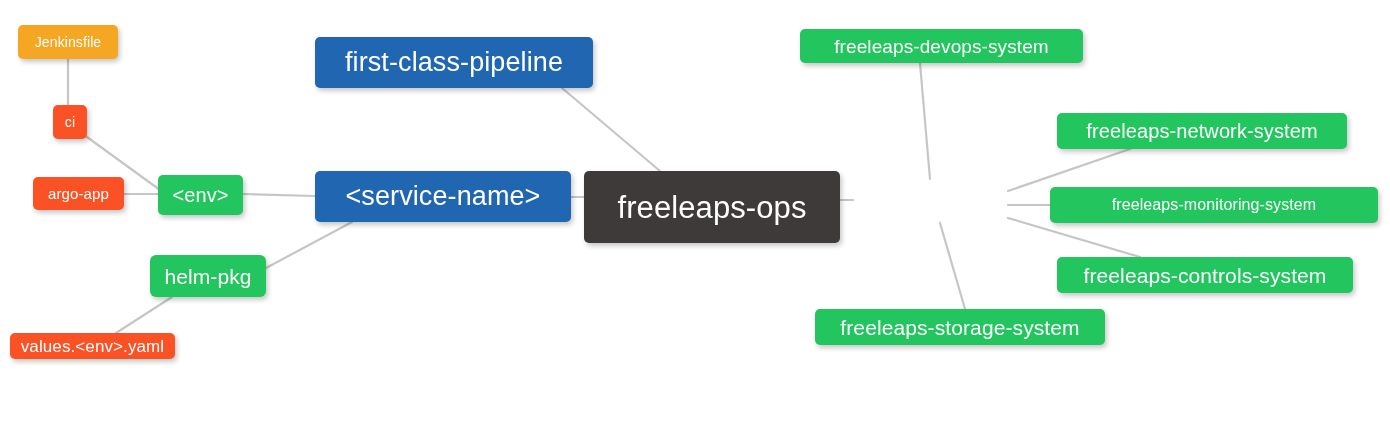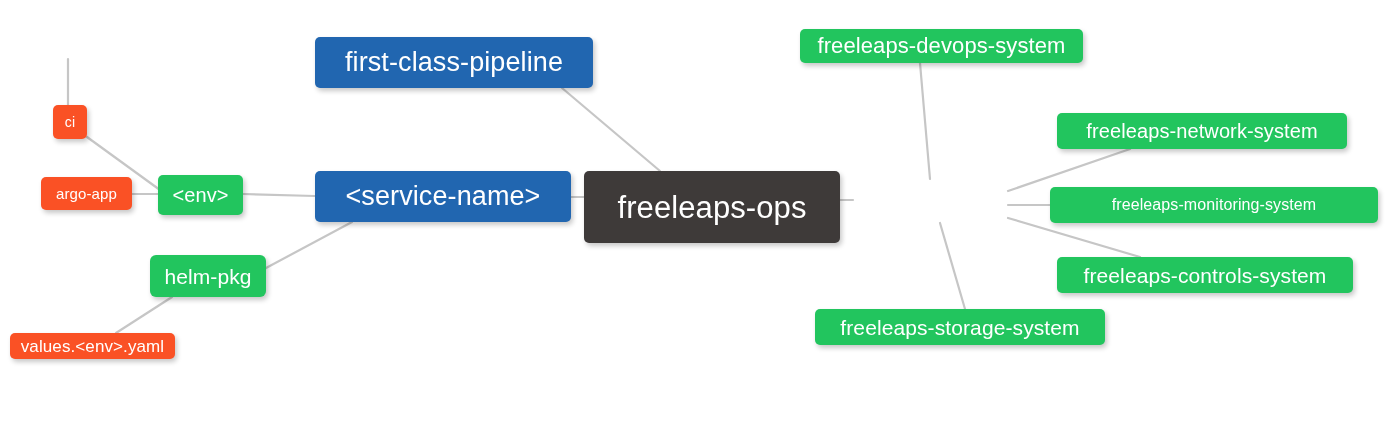--- a/index.html
+++ b/index.html
@@ -41,29 +41,29 @@
   }
   .n-root   { background: #3E3A39; }
   .n-blue   { background: #2166B0; }
   .n-green  { background: #22C55E; }
   .n-orange { background: #F5A623; }
   .n-red    { background: #FA5125; }
 
   
   #node-jenkinsfile        { left: 18px;   top: 25px;  width: 100px; height: 34px; font-size: 14px; }
   #node-ci                 { left: 53px;   top: 105px; width: 34px;  height: 34px; font-size: 14px; }
-  #node-argo-app           { left: 33px;   top: 177px; width: 91px;  height: 33px; font-size: 15px; margin-left: 8px; }
+  #node-argo-app           { left: 33px;   top: 177px; width: 91px;  height: 33px; font-size: 15px; }
   #node-env                { left: 158px;  top: 175px; width: 85px;  height: 40px; font-size: 20px; }
   #node-helm-pkg           { left: 150px;  top: 255px; width: 116px; height: 42px; font-size: 21px; border-radius: 6px; }
   #node-values             { left: 10px;   top: 333px; width: 165px; height: 26px; font-size: 17px; }
   #node-service-name       { left: 315px;  top: 171px; width: 256px; height: 51px; font-size: 27px; }
   #node-first-class        { left: 315px;  top: 37px;  width: 278px; height: 51px; font-size: 27px; }
   #node-freeleaps-ops      { left: 584px;  top: 171px; width: 256px; height: 72px; font-size: 31px; }
   #node-manifests          { left: 853px;  top: 179px; width: 155px; height: 44px; font-size: 25px; }
-  #node-devops-system      { left: 800px;  top: 29px;  width: 283px; height: 34px; font-size: 22px; text-align: center; }
+  #node-devops-system      { left: 800px;  top: 29px;  width: 283px; height: 34px; font-size: 19px; text-align: center; }
   #node-network-system     { left: 1057px; top: 113px; width: 290px; height: 36px; font-size: 20px; }
   #node-monitoring-system  { left: 1050px; top: 187px; width: 328px; height: 36px; font-size: 16px; }
   #node-controls-system    { left: 1057px; top: 257px; width: 296px; height: 36px; font-size: 21px; }
   #node-storage-system     { left: 815px;  top: 309px; width: 290px; height: 36px; font-size: 21px; }
 </style>
 </head>
 <body>
 
 <div id="canvas">
 
@@ -93,20 +93,23 @@
       <path d="M 1008,191 L 1130,149"></path>
 
       <path d="M 1008,205 L 1050,205"></path>
 
       <path d="M 1008,218 L 1140,257"></path>
 
       <path d="M 940,223 L 965,309"></path>
     </g>
   </svg>
 
+  <div class="node n-orange" id="node-jenkinsfile">
+    <span>Jenkinsfile</span>
+  </div>
 
   <div class="node n-red" id="node-ci">
     <span>ci</span>
   </div>
 
   <div class="node n-red" id="node-argo-app">
     <span>argo-app</span>
   </div>
 
   <div class="node n-red" id="node-values">

